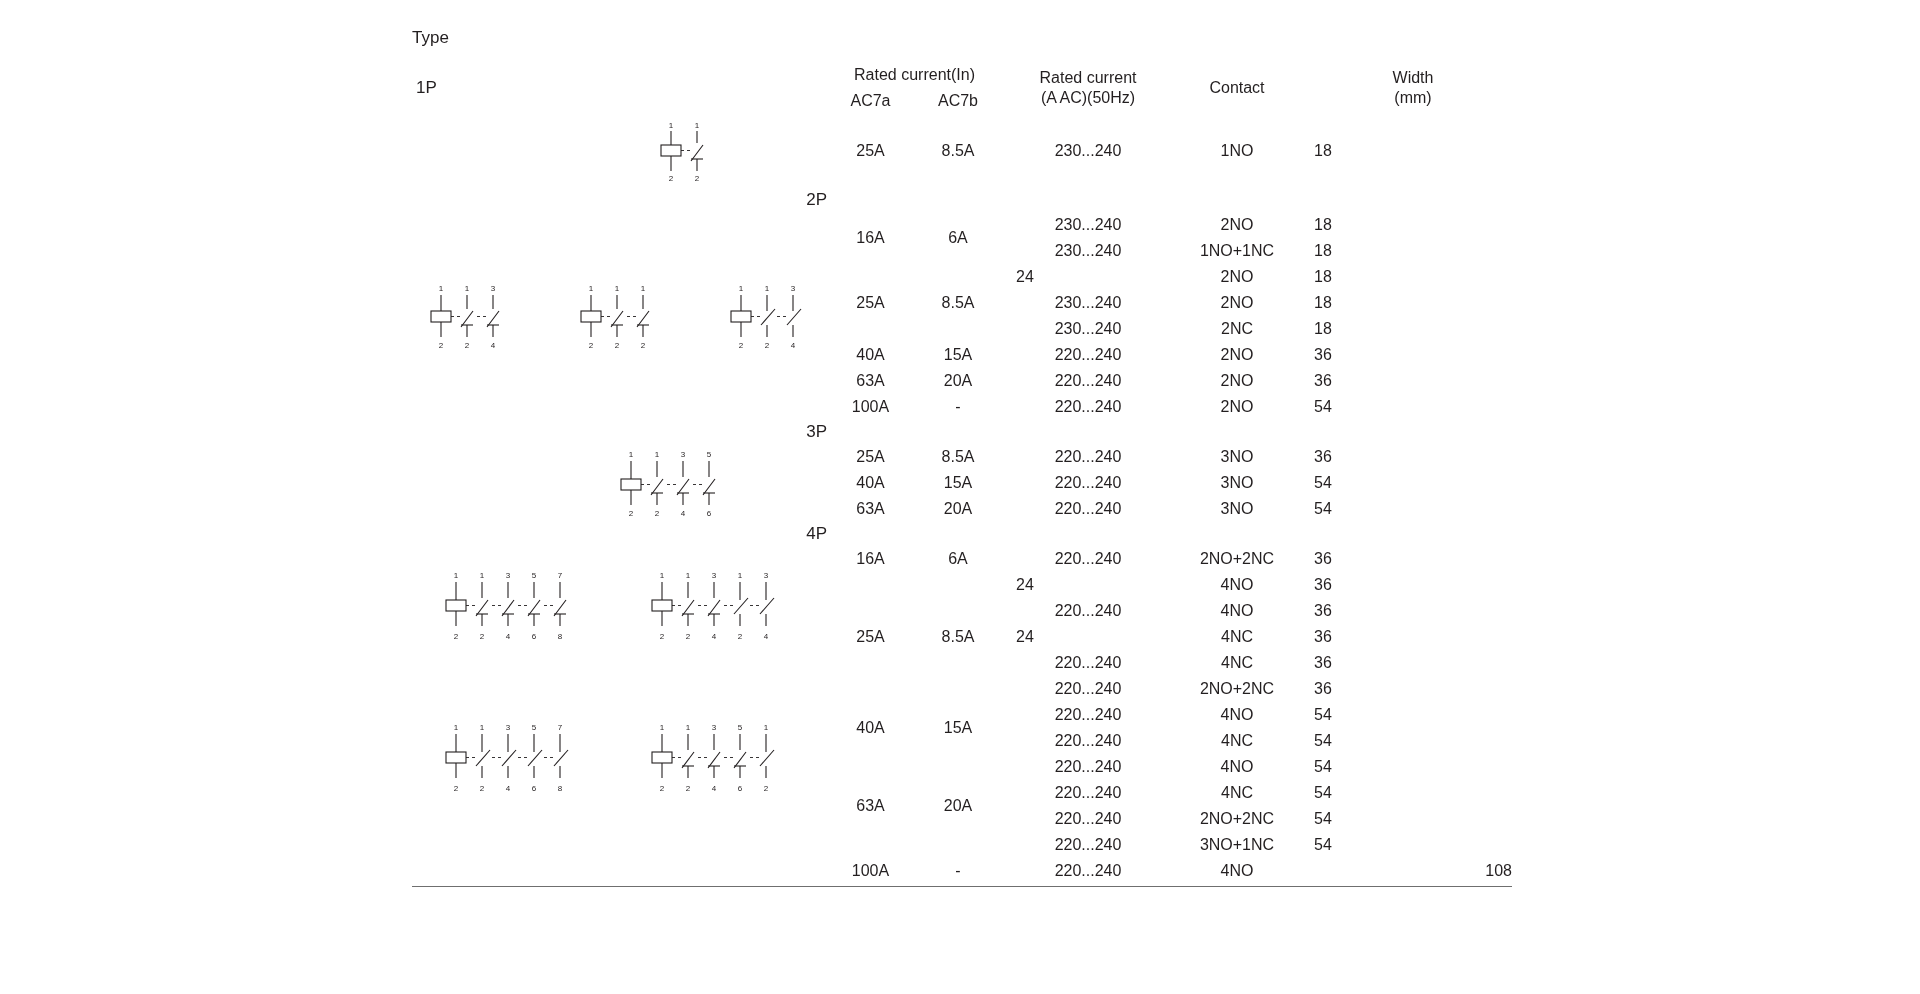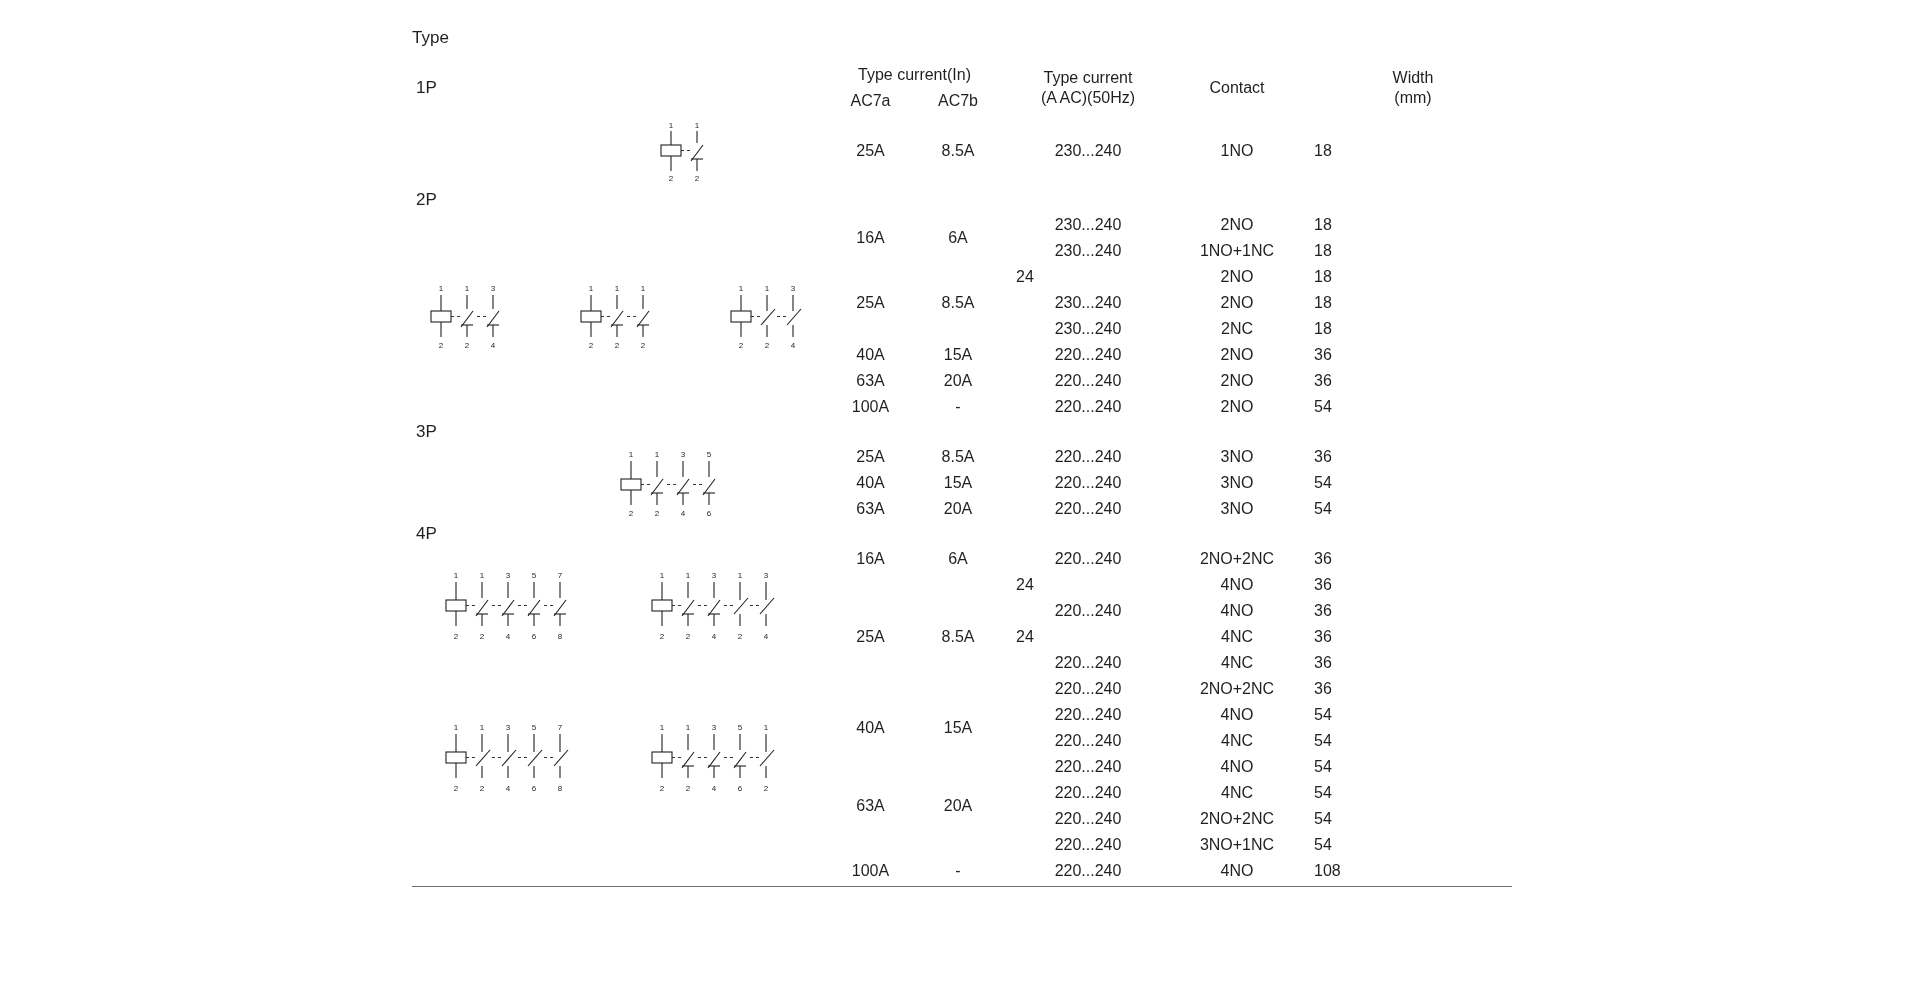--- a/index.html
+++ b/index.html
@@ -67,21 +67,21 @@
   .hdr-two-line { line-height: 1.25; }
 
   
   col.c-sym { width: 415px; }
   col.c-ac7a { width: 87px; }
   col.c-ac7b { width: 88px; }
   col.c-rated { width: 172px; }
   col.c-contact { width: 126px; }
   col.c-width { width: 212px; }
   .group-label {
-    text-align: left;
+    text-align: right;
     padding-left: 4px;
     font-size: 17px;
   }
 
   svg.diagram { display: block; }
   .diag-row { display: flex; align-items: center; justify-content: center; gap: 52px; }
 </style>
 </head>
 <body>
 
@@ -98,23 +98,23 @@
           <col class="c-rated">
           <col class="c-contact">
           <col class="c-width">
       </colgroup>
 
       <tbody>
           <tr>
         <td class="hline-top" rowspan="2" style="height:52px;">
           <div class="left-head">1P</div>
         </td>
-        <td class="hline-top hline-thin vline-l vline-r hdr pad" colspan="2">Type current(In)</td>
+        <td class="hline-top hline-thin vline-l vline-r hdr pad" colspan="2">Rated current(In)</td>
         <td class="hline-top vline-r hdr hdr-two-line" rowspan="2">
-          <div>Type current</div>
+          <div>Rated current</div>
           <div>(A AC)(50Hz)</div>
         </td>
         <td class="hline-top vline-r hdr" rowspan="2">Contact</td>
         <td class="hline-top hdr hdr-two-line" rowspan="2" style="text-align:center;padding-left:14px;">
           <div>Width</div>
           <div>(mm)</div>
         </td>
       </tr>
       <tr>
         <td class="hline-bot vline-l vline-r hdr pad">AC7a</td>
@@ -558,21 +558,21 @@
       <tr>
         <td class="vline-r hline-bot cell">220...240</td>
         <td class="vline-r hline-bot cell">3NO+1NC</td>
         <td class="hline-bot cell" style="text-align:left;padding-left:14px;">54</td>
       </tr>
       <tr>
         <td class="vline-l vline-r hline-bot cell">100A</td>
         <td class="vline-r hline-bot cell">-</td>
         <td class="vline-r hline-bot cell">220...240</td>
         <td class="vline-r hline-bot cell">4NO</td>
-        <td class="hline-bot cell" style="text-align:left;padding-left:14px;margin-top:22px;">108</td>
+        <td class="hline-bot cell" style="text-align:right;padding-left:14px;margin-top:22px;">108</td>
       </tr>
 
       <tr>
         <td class="hline-bot" colspan="6" style="height:2px;border-bottom:1.3px solid #6f6f6f;"></td>
       </tr>
 
     </tbody>
       </table>
   </div>
 </div>

